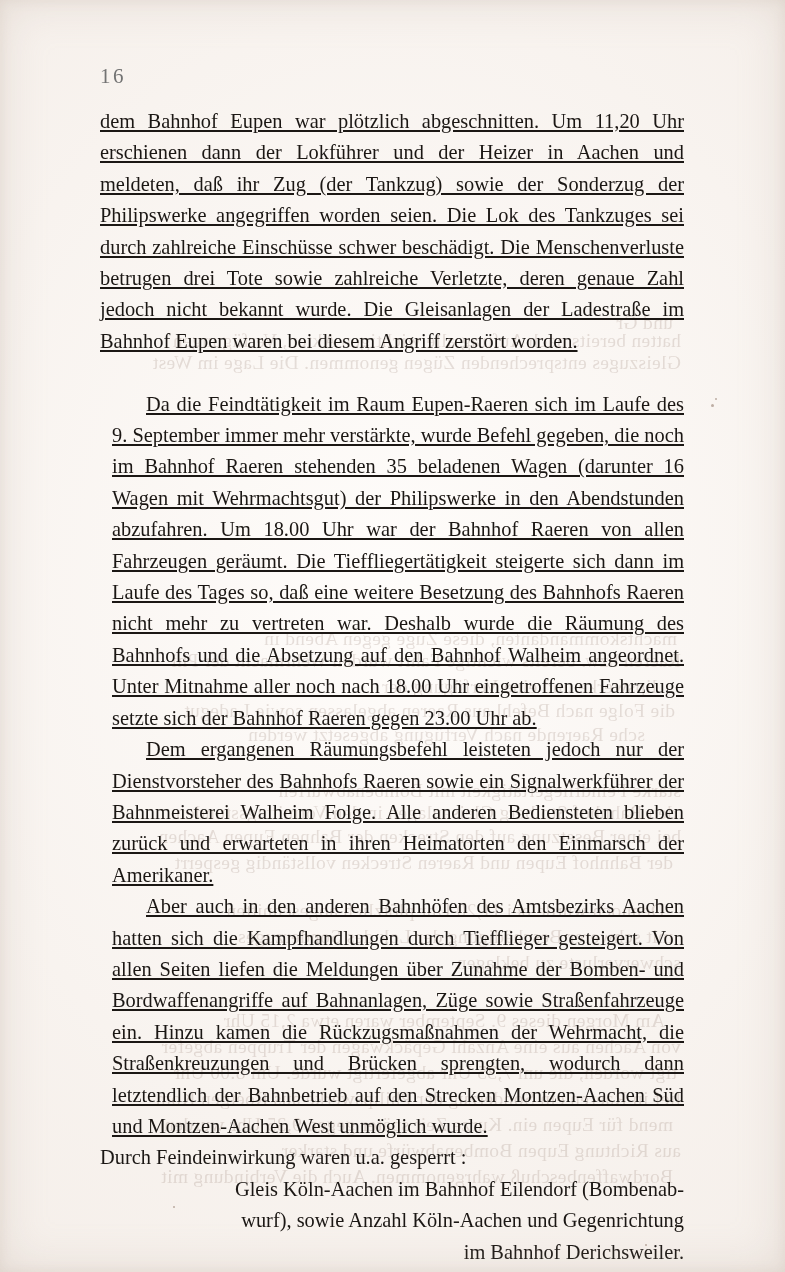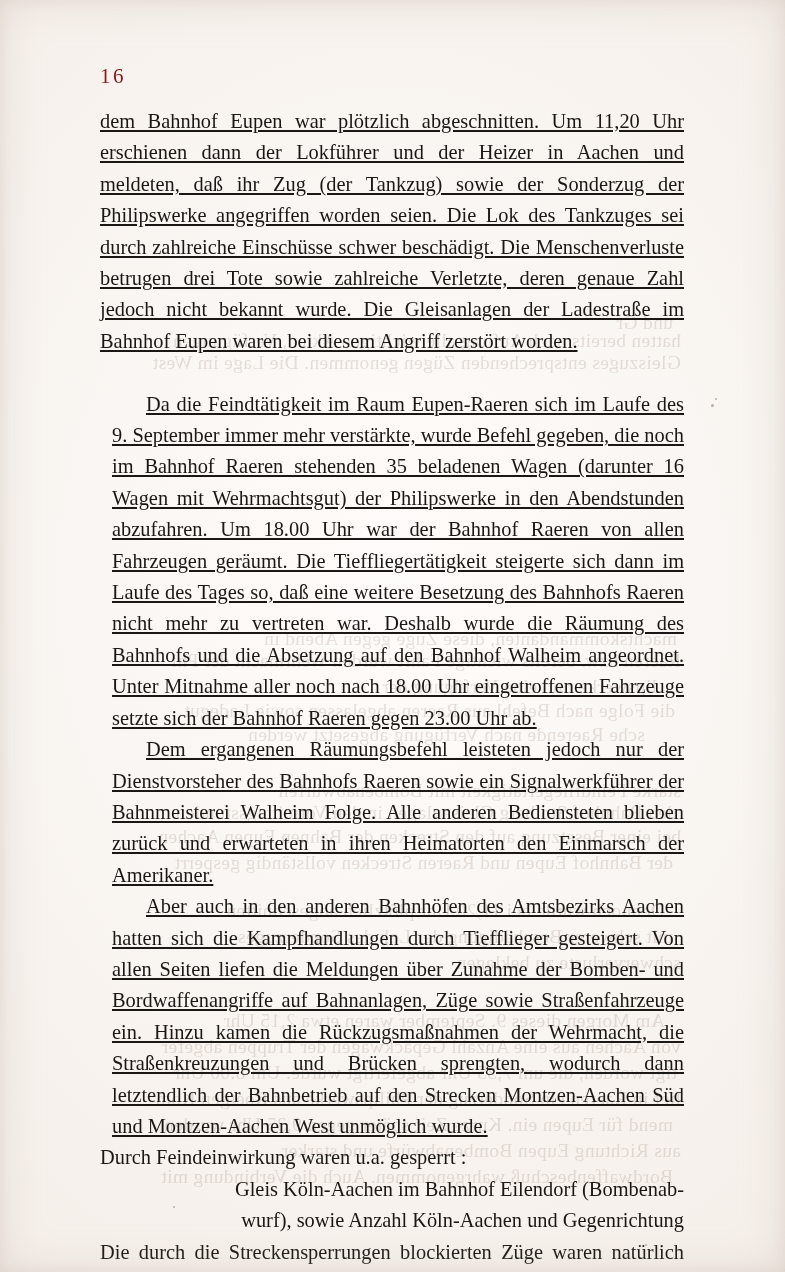--- a/index.html
+++ b/index.html
@@ -53,21 +53,21 @@
     font-size: 19.5px;
     letter-spacing: 0.35px;
   }
 
   .folio {
     position: absolute;
     left: 100px;
     top: 64px;
     font-size: 21px;
     letter-spacing: 2.5px;
-    color: #7f1d1d;
+    color: #737373;
   }
 
   .body-text {
     position: absolute;
     left: 100px;
     top: 106px;
     width: 584px;
     font-size: 20.4px;
     line-height: 31.4px;
     text-align: justify;
@@ -159,20 +159,21 @@
     <p class="para indent-first gap-above">Da die Feindtätigkeit im Raum Eupen-Raeren sich im Laufe des 9. September immer mehr verstärkte, wurde Befehl gegeben, die noch im Bahnhof Raeren stehenden 35 beladenen Wagen (darunter 16 Wagen mit Wehrmachtsgut) der Philipswerke in den Abendstunden abzufahren. Um 18.00 Uhr war der Bahnhof Raeren von allen Fahrzeugen geräumt. Die Tieffliegertätigkeit steigerte sich dann im Laufe des Tages so, daß eine weitere Besetzung des Bahnhofs Raeren nicht mehr zu vertreten war. Deshalb wurde die Räumung des Bahnhofs und die Absetzung auf den Bahnhof Walheim angeordnet. Unter Mitnahme aller noch nach 18.00 Uhr eingetroffenen Fahrzeuge setzte sich der Bahnhof Raeren gegen 23.00 Uhr ab.</p>
 
     <p class="para indent-first">Dem ergangenen Räumungsbefehl leisteten jedoch nur der Dienstvorsteher des Bahnhofs Raeren sowie ein Signalwerkführer der Bahnmeisterei Walheim Folge. Alle anderen Bediensteten blieben zurück und erwarteten in ihren Heimatorten den Einmarsch der Amerikaner.</p>
 
     <p class="para indent-first">Aber auch in den anderen Bahnhöfen des Amtsbezirks Aachen hatten sich die Kampfhandlungen durch Tiefflieger gesteigert. Von allen Seiten liefen die Meldungen über Zunahme der Bomben- und Bordwaffenangriffe auf Bahnanlagen, Züge sowie Straßenfahrzeuge ein. Hinzu kamen die Rückzugsmaßnahmen der Wehrmacht, die Straßenkreuzungen und Brücken sprengten, wodurch dann letztendlich der Bahnbetrieb auf den Strecken Montzen-Aachen Süd und Montzen-Aachen West unmöglich wurde.</p>
 
     <div class="locked-block">
       <p class="lock-lead">Durch Feindeinwirkung waren u.a. gesperrt :</p>
       <p class="lock-item">Gleis Köln-Aachen im Bahnhof Eilendorf (Bombenab-</p>
       <p class="lock-item cont">wurf), sowie Anzahl Köln-Aachen und Gegenrichtung</p>
+      <p class="lock-item">im Bahnhof Derichsweiler.</p>
     </div>
 
     <p class="closing">Die durch die Streckensperrungen blockierten Züge waren natürlich ein bevorzugtes Angriffsziel der zahlreichen Tiefflieger.</p>
 
   </div>
 
   <div class="paper-edge"></div>
 
   <div id="speck-layer">
       <div class="speck" style="left: 711px; top: 404px; width: 3px; height: 3px;"></div>

